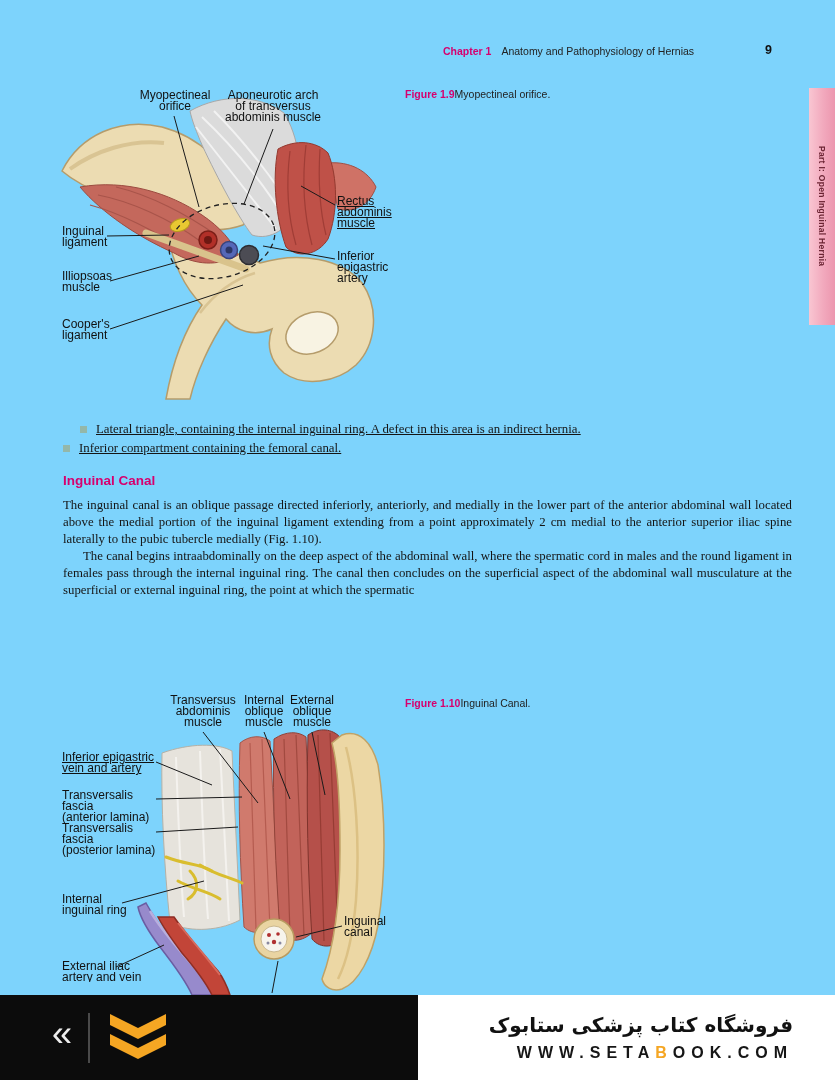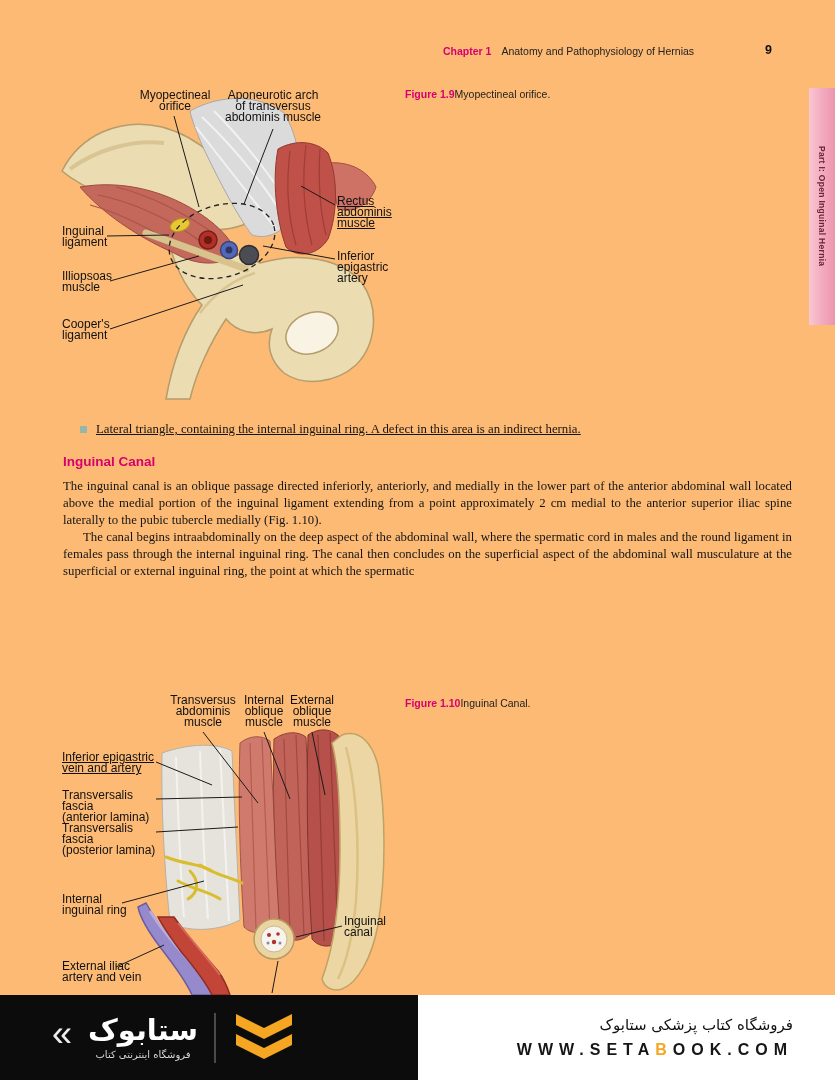--- a/index.html
+++ b/index.html
@@ -1,18 +1,18 @@
 <!DOCTYPE html>
 <html><head>
 <meta charset="utf-8">
 <style>
   * { box-sizing: border-box; margin: 0; padding: 0; }
   html, body { width: 835px; height: 1080px; }
   body { background: #ffffff; font-family: "Liberation Sans", sans-serif; position: relative; overflow: hidden; }
-  .page { position: absolute; inset: 0; background: #fdba74; }
+  .page { position: absolute; inset: 0; background: #7dd3fc; }
 
   
   .page-header { position: absolute; left: 443px; top: 45px; font-size: 10.5px; color: #222; white-space: nowrap; }
   .chapter-label { color: #d6006e; font-weight: bold; margin-right: 10px; }
   .page-number { position: absolute; left: 765px; top: 43px; font-size: 12.5px; font-weight: bold; color: #111; }
 
   
   .side-tab { position: absolute; left: 809px; top: 88px; width: 26px; height: 237px;
     background: linear-gradient(90deg, #f9c6d2 0%, #f2a9bd 55%, #ec96ae 100%); display: flex; align-items: center; justify-content: center; }
   .side-tab-text { writing-mode: vertical-rl; font-size: 8.5px; font-weight: bold; color: #6b2433; letter-spacing: .3px; white-space: nowrap; }
@@ -44,21 +44,21 @@
 
   
   .footer { position: absolute; left: 0; top: 995px; width: 835px; height: 85px; display: flex; }
   .footer-black { width: 418px; height: 100%; background: #0c0c0c; display: flex; align-items: center; padding-left: 52px; gap: 16px; }
   .logo-mark { font-size: 36px; color: #ededed; line-height: 1; margin-top: -8px; }
   .logo-name-block { display: flex; flex-direction: column; align-items: center; }
   .logo-name { font-family: "DejaVu Sans", sans-serif; font-size: 29px; font-weight: bold; color: #ffffff; line-height: 1.1; }
   .logo-subtitle { font-family: "DejaVu Sans", sans-serif; font-size: 10px; color: #d8d8d8; margin-top: 3px; }
   .logo-divider { width: 2px; height: 50px; background: #4a4a4a; }
   .footer-white { flex: 1; background: #ffffff; display: flex; flex-direction: column; align-items: flex-end; justify-content: center; padding-right: 42px; }
-  .store-title { font-family: "DejaVu Sans", sans-serif; font-size: 15px; font-weight: normal; color: #111; }
+  .store-title { font-family: "DejaVu Sans", sans-serif; font-size: 20px; font-weight: bold; color: #111; }
   .url { font-family: "Liberation Sans", sans-serif; font-size: 16px; font-weight: bold; letter-spacing: 6px; color: #161616; margin-top: 7px; white-space: nowrap; }
   .url .hl { color: #f5a623; }
 </style>
 </head>
 <body>
 
 <div class="page">
 
   <div class="page-header">
     <span class="chapter-label">Chapter 1</span><span class="chapter-title">Anatomy and Pathophysiology of Hernias</span>
@@ -131,20 +131,24 @@
   </div>
 
   <div class="caption cap19">
     <span class="cap-label">Figure 1.9</span><span>Myopectineal orifice.</span>
   </div>
 
   <div class="body-block">
     <div class="bullet bullet-indent">
       <span class="sq"></span>
       <p>Lateral triangle, containing the internal inguinal ring. A defect in this area is an indirect hernia.</p>
+    </div>
+    <div class="bullet">
+      <span class="sq"></span>
+      <p>Inferior compartment containing the femoral canal.</p>
     </div>
     <h2 class="section-heading">Inguinal Canal</h2>
     <p class="para">The inguinal canal is an oblique passage directed inferiorly, anteriorly, and medially in the lower part of the anterior abdominal wall located above the medial portion of the inguinal ligament extending from a point approximately 2 cm medial to the anterior superior iliac spine laterally to the pubic tubercle medially (Fig. 1.10).</p>
     <p class="para para2">The canal begins intraabdominally on the deep aspect of the abdominal wall, where the spermatic cord in males and the round ligament in females pass through the internal inguinal ring. The canal then concludes on the superficial aspect of the abdominal wall musculature at the superficial or external inguinal ring, the point at which the spermatic</p>
   </div>
 
   <div class="fig fig110">
     <svg viewBox="0 0 350 310" width="350" height="310">
       <g>
         <path d="M112,68 C140,58 168,58 182,66 L190,235 C165,248 135,246 120,238 C114,180 111,120 112,68 Z" fill="#e6e3dc" stroke="#b5b1a6" stroke-width="1"></path>
@@ -223,24 +227,20 @@
 canal</div>
   </div>
 
   <div class="caption cap110">
     <span class="cap-label">Figure 1.10</span><span>Inguinal Canal.</span>
   </div>
 
   <div class="footer">
     <div class="footer-black">
       <span class="logo-mark">«</span>
-      <div class="logo-name-block">
-        <span class="logo-name">ستابوک</span>
-        <span class="logo-subtitle">فروشگاه اینترنتی کتاب</span>
-      </div>
       <span class="logo-divider"></span>
       <svg width="64" height="52" viewBox="0 0 64 52">
         <path d="M4,2 L32,16 L60,2 L60,13 L32,27 L4,13 Z" fill="#f5a623"></path>
         <path d="M4,22 L32,36 L60,22 L60,33 L32,47 L4,33 Z" fill="#f5a623"></path>
       </svg>
     </div>
     <div class="footer-white">
       <div class="store-title" dir="rtl">فروشگاه کتاب پزشکی ستابوک</div>
       <div class="url">
         <span>WWW.SETA</span><span class="hl">B</span><span>OOK.COM</span>

